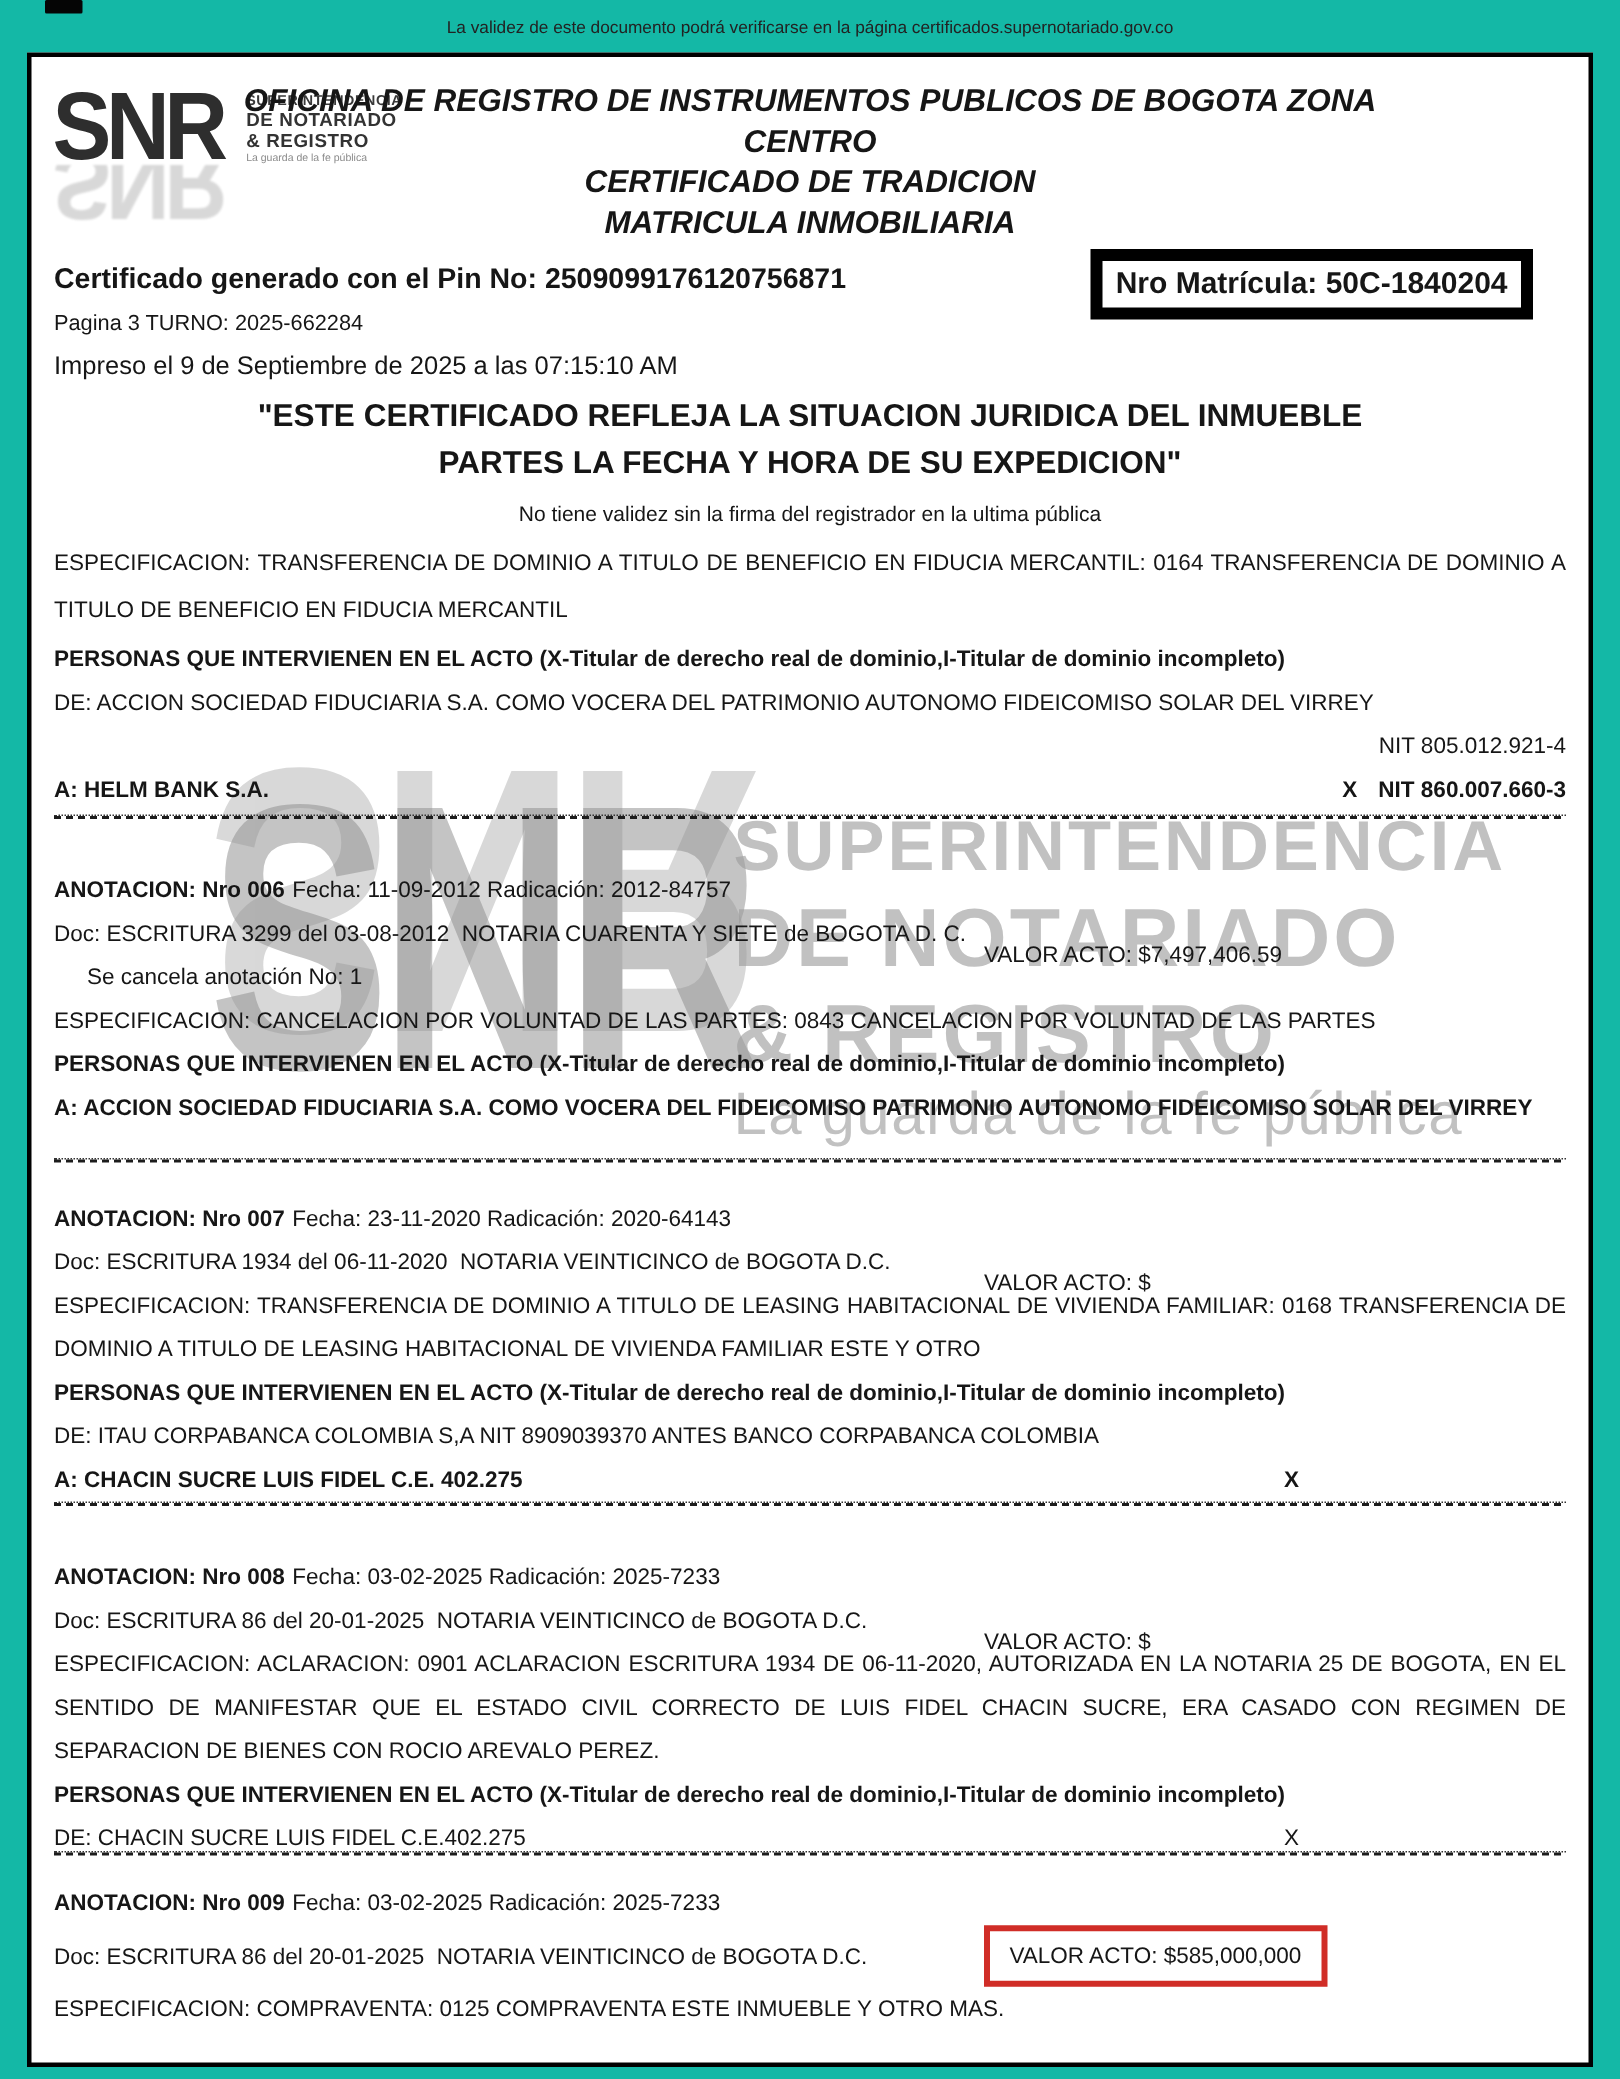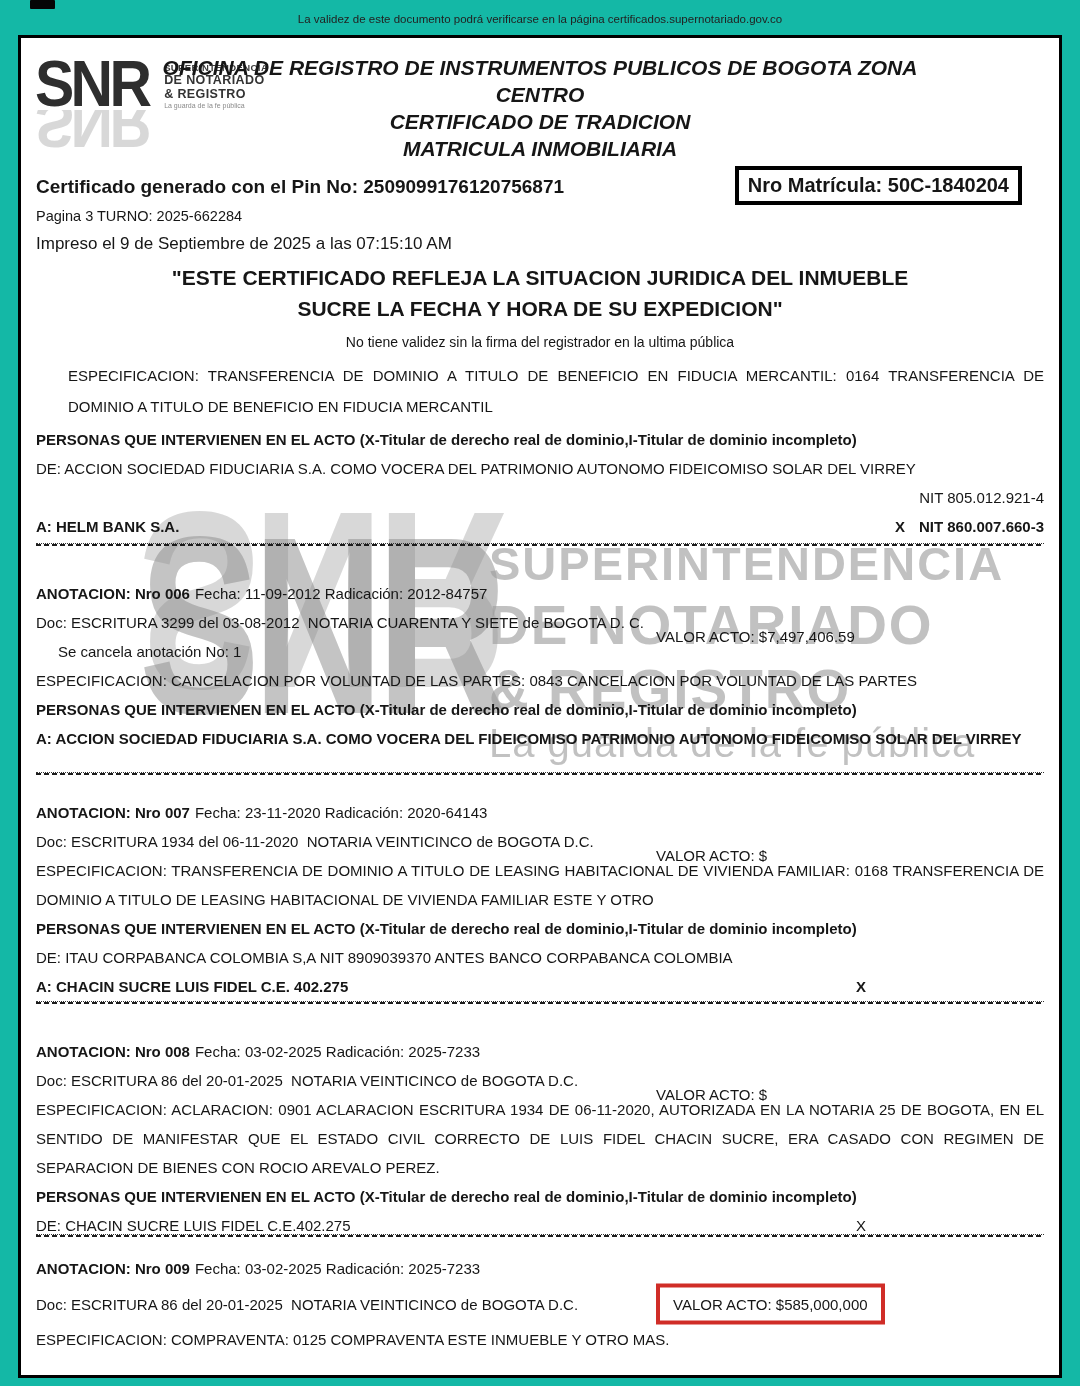--- a/index.html
+++ b/index.html
@@ -33,27 +33,27 @@
   .logo-lines .l1 { font-size:9.5px; font-weight:bold; color:#3a3a3a; letter-spacing:.4px; }
   .logo-lines .l2, .logo-lines .l3 { font-size:12.5px; font-weight:bold; color:#333; letter-spacing:.4px; }
   .logo-lines .l4 { font-size:7px; color:#8a8a8a; margin-top:1px; }
   .logo-reflect { transform:scaleY(-1); opacity:.18; filter:blur(.6px); height:40px; overflow:hidden; }
 
   .titles { text-align:center; margin-top:4px;font-style:italic; }
   .titles div { font-size:21px; font-weight:bold; line-height:27px; }
 
   .pin-row { position:relative; margin-top:6px; height:38px; display:flex; align-items:center; }
   .pin-text { font-size:19px; font-weight:bold; }
-  .matricula-box { position:absolute; right:22px; top:-2px; border:4px solid #000000; padding:4px 9px; font-size:20px; font-weight:bold; background:#fff; }
+  .matricula-box { position:absolute; right:22px; top:-2px; border:8px solid #000000; padding:4px 9px; font-size:20px; font-weight:bold; background:#fff; }
   .turno { font-size:14.5px; line-height:18px; margin-top:1px; }
   .printed { text-align:left; font-size:17px; line-height:22px; margin-top:8px; }
   .quote { text-align:center; font-size:21px; font-weight:bold; line-height:31px; margin-top:7px; }
   .validity { text-align:center; font-size:14px; line-height:18px; margin-top:9px; }
 
-  .para { font-size:15px; line-height:31px; text-align:justify; margin-top:9px;margin-left:32px; }
+  .para { font-size:15px; line-height:31px; text-align:justify; margin-top:9px; }
   .line { font-size:15px; line-height:29px; min-height:29px; position:relative; }
   .para2 { font-size:15px; line-height:29px; text-align:justify; }
   .b { font-weight:bold; }
   .indent { padding-left:22px; }
   .right { text-align:right; }
   .anot-label { font-weight:bold; margin-right:5px; }
   .valor { position:absolute; left:620px; top:0;margin-top:14px; }
   .nit-mid { position:absolute; left:700px; top:0; font-weight:bold; }
   .xmark { position:absolute; left:820px; top:0; font-weight:bold; }
   .flexrow { display:flex; }
@@ -119,21 +119,21 @@
       </div>
 
       <div class="pin-row">
         <div class="pin-text">Certificado generado con el Pin No: 2509099176120756871</div>
         <div class="matricula-box">Nro Matrícula: 50C-1840204</div>
       </div>
       <div class="turno">Pagina 3 TURNO: 2025-662284</div>
       <div class="printed">Impreso el 9 de Septiembre de 2025 a las 07:15:10 AM</div>
       <div class="quote">
         <div>"ESTE CERTIFICADO REFLEJA LA SITUACION JURIDICA DEL INMUEBLE</div>
-        <div>SUCRE LA FECHA Y HORA DE SU EXPEDICION"</div>
+        <div>PARTES LA FECHA Y HORA DE SU EXPEDICION"</div>
       </div>
       <div class="validity">No tiene validez sin la firma del registrador en la ultima pública</div>
 
       <div class="para">ESPECIFICACION: TRANSFERENCIA DE DOMINIO A TITULO DE BENEFICIO EN FIDUCIA MERCANTIL: 0164 TRANSFERENCIA DE DOMINIO A TITULO DE BENEFICIO EN FIDUCIA MERCANTIL</div>
       <div class="line b" style="margin-top:3px;">PERSONAS QUE INTERVIENEN EN EL ACTO (X-Titular de derecho real de dominio,I-Titular de dominio incompleto)</div>
       <div class="line">DE: ACCION SOCIEDAD FIDUCIARIA S.A. COMO VOCERA DEL PATRIMONIO AUTONOMO FIDEICOMISO SOLAR DEL VIRREY</div>
       <div class="line right">NIT 805.012.921-4</div>
       <div class="line flexrow">
         <span class="b">A: HELM BANK S.A.</span>
         <span class="rightgrp">

